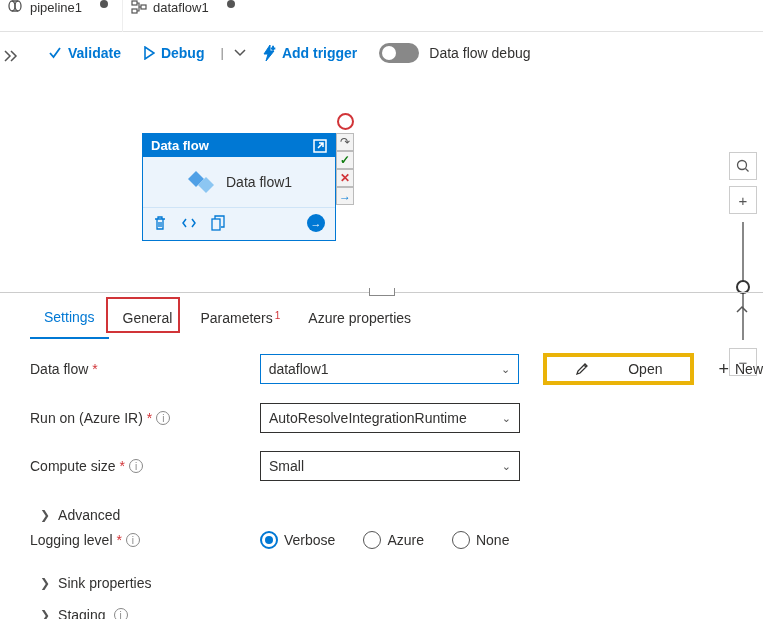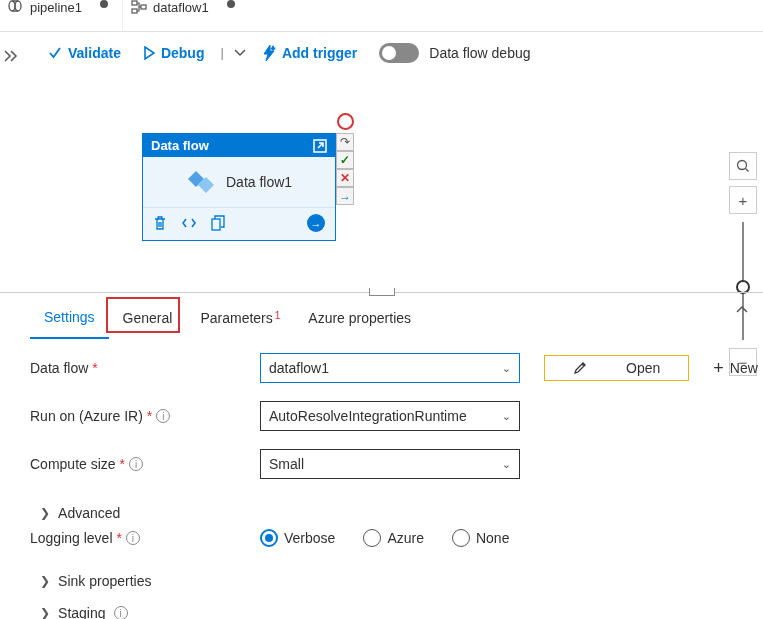--- a/index.html
+++ b/index.html
@@ -50,21 +50,21 @@
   .row { display:flex; align-items:center; margin-bottom: 18px; }
   .label { width: 230px; font-size: 14px; display:flex; align-items:center; gap:4px;}
   .req { color:#d13438; }
   .info { width:14px;height:14px;border:1px solid #888;border-radius:50%;color:#888;font-size:10px;display:inline-flex;align-items:center;justify-content:center;}
   .select { width: 260px; height: 30px; border:1px solid #323130; background:#fff; display:flex; align-items:center; justify-content:space-between; padding:0 8px; font-size:14px;}
   .select.highlight { border:1px solid #0078d4; }
   .select .chev { color:#555; font-size:11px;}
 
   .edit-btn { margin-left: 24px; display:flex; align-items:center; gap:6px; padding: 6px 14px; color:#323130; font-size:14px;}
   .new-btn { margin-left: 24px; display:flex; align-items:center; gap:6px; color:#323130; font-size:14px;}
-  .redbox-open { border: 1px solid #eab308; padding: 4px 28px; gap: 39px;}
+  .redbox-open { border: 4px solid #eab308; padding: 4px 28px; gap: 39px;}
 
   .expander { display:flex; align-items:center; gap:8px; font-size:14px; padding: 8px 0 8px 10px; cursor:pointer; color:#323130;}
   .expander .chev { font-size: 12px; color:#555;}
 
   .radios { display:flex; align-items:center; gap:28px;}
   .radio { display:flex; align-items:center; gap:6px; font-size:14px;}
   .rcircle { width:18px;height:18px;border:1px solid #555;border-radius:50%; display:flex;align-items:center;justify-content:center;}
   .rcircle.sel { border:2px solid #0078d4;}
   .rcircle.sel .dot { width:8px;height:8px;border-radius:50%;background:#0078d4;}
 

